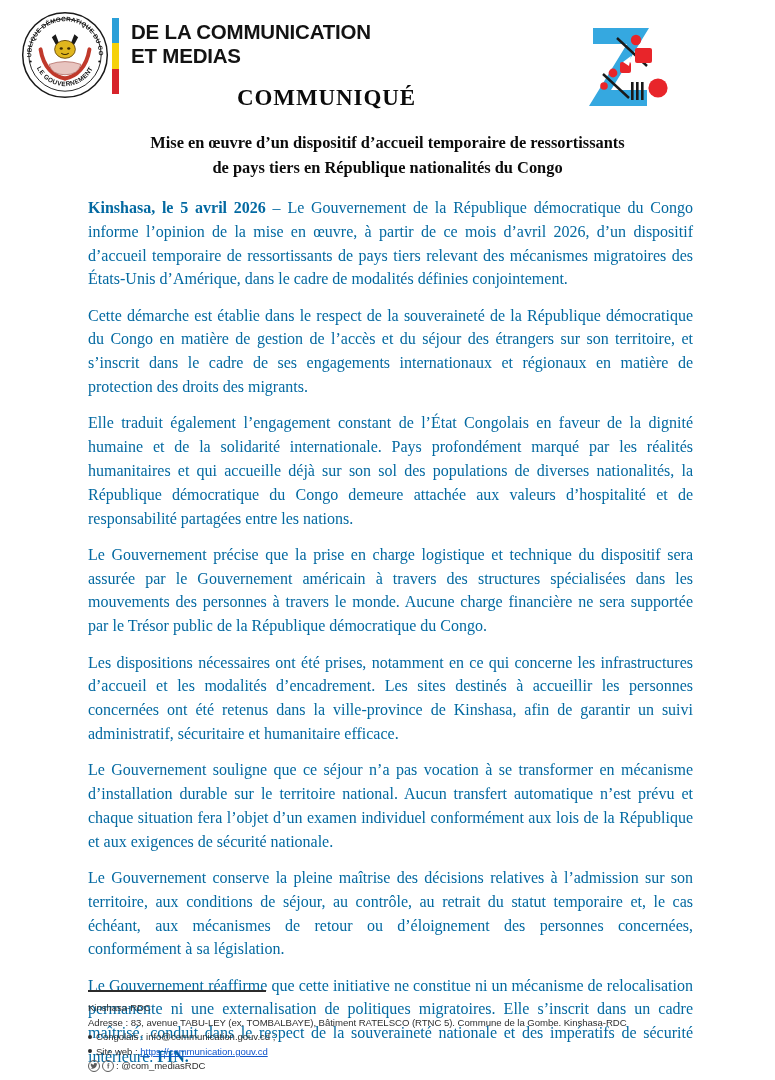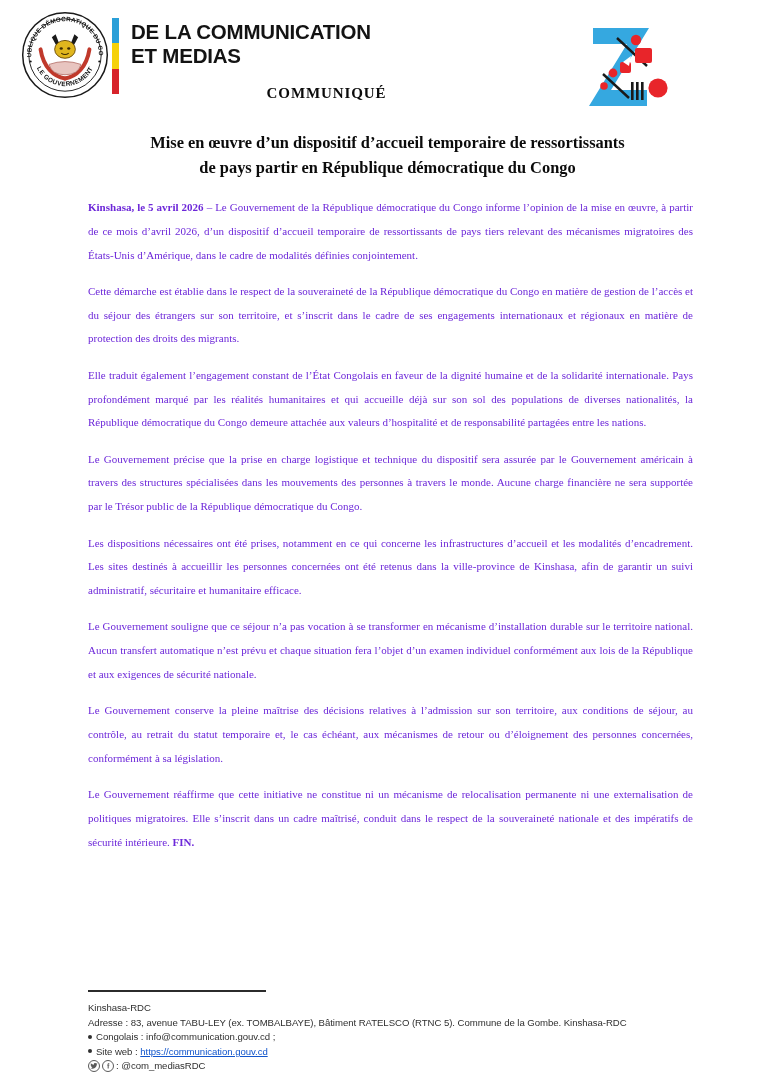--- a/index.html
+++ b/index.html
@@ -65,21 +65,21 @@
     height: 104px;
   }
 
   
   .communique {
     position: absolute;
     top: 85px;
     left: 0;
     width: 653px;
     text-align: center;
-    font-size: 15px;
+    font-size: 23px;
     font-weight: bold;
     letter-spacing: 0.9px;
     color: #0b0b0b;
   }
   .subtitle {
     margin: 12px;
     padding: 0 95px;
     text-align: center;
     font-size: 16.4px;
     font-weight: bold;
@@ -90,23 +90,23 @@
 
   
   .body-wrap {
     padding: 0 82px 0 88px;
     margin-top: 16px;
   }
   p.para {
     margin: 0 0 12.5px 0;
     text-align: justify;
     text-justify: inter-word;
-    font-size: 11px;
+    font-size: 16px;
     line-height: 23.8px;
-    color: #6d28d9;
+    color: #0369a1;
     hyphens: none;
   }
   p.para b { font-weight: bold; }
   p.para .fin { font-weight: bold; }
 
   
   .footer {
     position: absolute;
     left: 0;
     bottom: 0;
@@ -221,21 +221,21 @@
         </g>
         <path d="M50 48 L58 42 L56 52 Z" fill="#ffffff"></path>
       </svg>
     </div>
 
     <div class="communique">COMMUNIQUÉ</div>
   </div>
 
   <div class="subtitle">
     <span class="l1">Mise en œuvre d’un dispositif d’accueil temporaire de ressortissants</span>
-    <span class="l2">de pays partir en République démocratique du Congo</span>
+    <span class="l2">de pays tiers en République nationalités du Congo</span>
   </div>
 
   <div class="body-wrap">
     <p class="para">
       <b>Kinshasa, le 5 avril 2026</b><span> – Le Gouvernement de la République démocratique du Congo informe l’opinion de la mise en œuvre, à partir de ce mois d’avril 2026, d’un dispositif d’accueil temporaire de ressortissants de pays tiers relevant des mécanismes migratoires des États-Unis d’Amérique, dans le cadre de modalités définies conjointement.</span>
     </p>
     <p class="para">Cette démarche est établie dans le respect de la souveraineté de la République démocratique du Congo en matière de gestion de l’accès et du séjour des étrangers sur son territoire, et s’inscrit dans le cadre de ses engagements internationaux et régionaux en matière de protection des droits des migrants.</p>
     <p class="para">Elle traduit également l’engagement constant de l’État Congolais en faveur de la dignité humaine et de la solidarité internationale. Pays profondément marqué par les réalités humanitaires et qui accueille déjà sur son sol des populations de diverses nationalités, la République démocratique du Congo demeure attachée aux valeurs d’hospitalité et de responsabilité partagées entre les nations.</p>
     <p class="para">Le Gouvernement précise que la prise en charge logistique et technique du dispositif sera assurée par le Gouvernement américain à travers des structures spécialisées dans les mouvements des personnes à travers le monde. Aucune charge financière ne sera supportée par le Trésor public de la République démocratique du Congo.</p>
     <p class="para">Les dispositions nécessaires ont été prises, notamment en ce qui concerne les infrastructures d’accueil et les modalités d’encadrement. Les sites destinés à accueillir les personnes concernées ont été retenus dans la ville-province de Kinshasa, afin de garantir un suivi administratif, sécuritaire et humanitaire efficace.</p>

